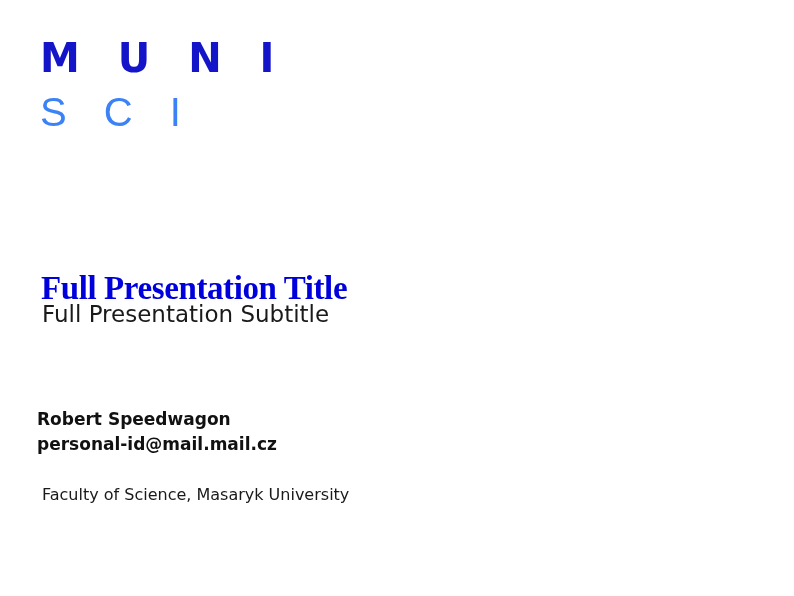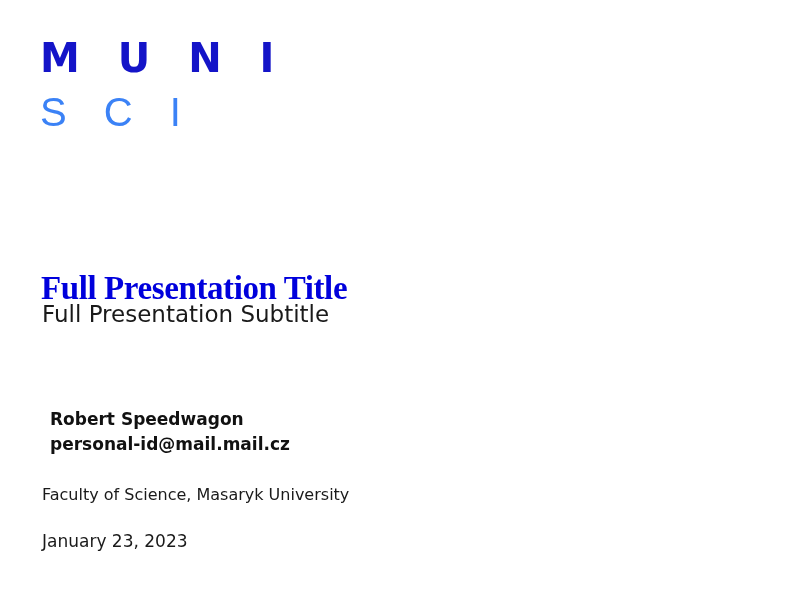--- a/index.html
+++ b/index.html
@@ -71,21 +71,21 @@
     font-weight: normal;
     font-size: 23px;
     color: #1a1a1a;
     line-height: 1.2;
     white-space: nowrap;
   }
 
   
   .author-block {
     position: absolute;
-    left: 50px;
+    left: 37px;
     top: 407px;
     line-height: 1.45;
   }
   .author-name,
   .author-email {
     font-family: "DejaVu Sans", sans-serif;
     font-weight: bold;
     font-size: 17px;
     color: #111111;
     display: block;
@@ -127,15 +127,14 @@
 
   <div class="subtitle">Full Presentation Subtitle</div>
 
   <div class="author-block">
     <span class="author-name">Robert Speedwagon</span>
     <span class="author-email">personal-id@mail.mail.cz</span>
   </div>
 
   <div class="affiliation">Faculty of Science, Masaryk University</div>
 
-  <div class="date">January 23, 2023</div>
 
 </div>
 
 </body></html>

